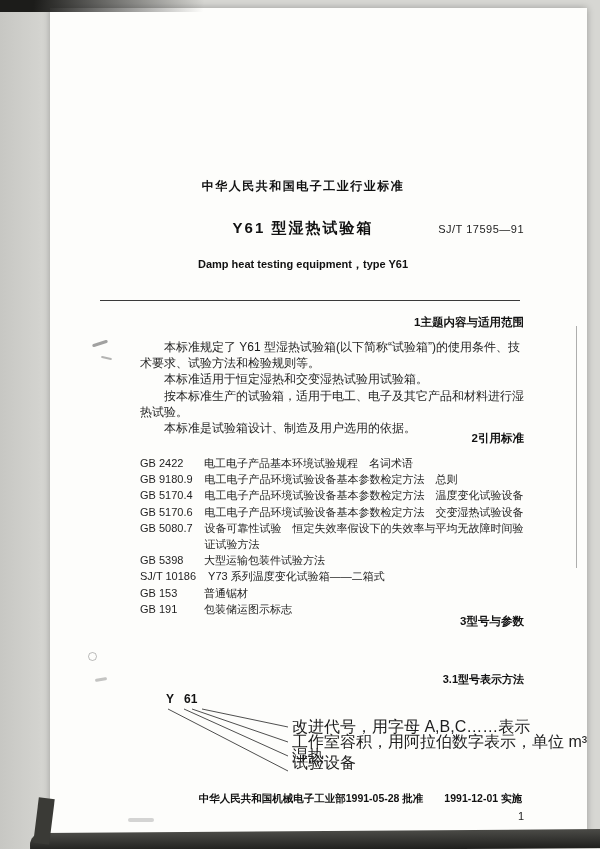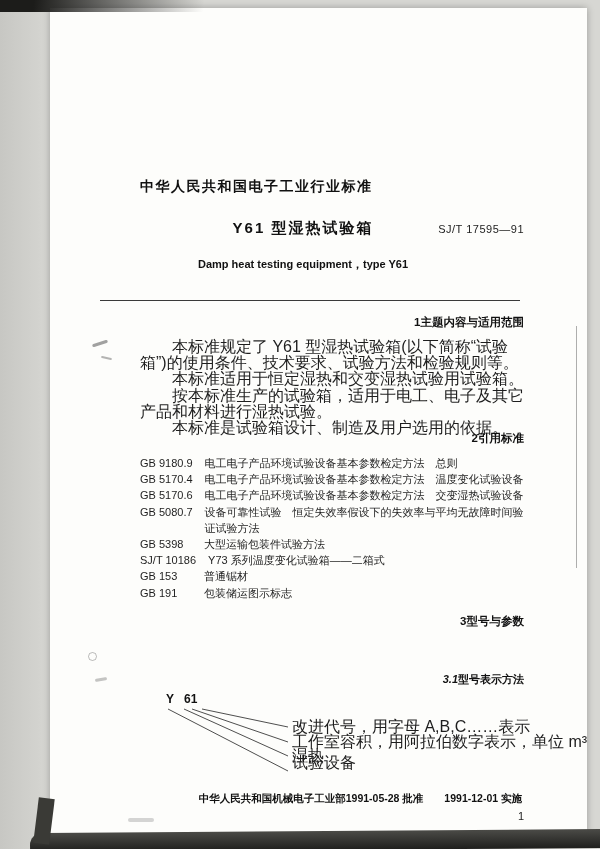--- a/index.html
+++ b/index.html
@@ -16,22 +16,22 @@
     background:linear-gradient(to right,#c7c7c3,#d7d7d3);
   }
   .page {
     position:absolute; left:50px; top:8px; width:537px; height:826px;
     background:#fdfdfb;
     box-shadow:0 0 7px rgba(0,0,0,.28);
   }
   
   .header-org {
     position:absolute; top:170px; left:90px; width:384px;
-    padding-right:58px;
-    font-weight:bold; font-size:14px; letter-spacing:1.5px; color:#111;
+    text-align:center; padding-right:58px;
+    font-weight:bold; font-size:12px; letter-spacing:1.5px; color:#111;
   }
   .title-row {
     position:absolute; top:211px; left:90px; width:384px;
   }
   .doc-title {
     display:block; text-align:center; padding-right:58px;
     font-weight:bold; font-size:15px; letter-spacing:2px; color:#111;
   }
   .standard-no {
     position:absolute; right:0; top:4px;
@@ -49,25 +49,25 @@
   
   .sec-heading {
     position:absolute; left:90px; width:384px;
     font-weight:bold; font-size:11.5px; color:#111;text-align:right;
   }
   .sec-heading .no { display:inline-block; min-width:22px; }
   #sec1-heading { top:307px; }
   #sec2-heading { top:423px; }
   #sec3-heading { top:606px; }
   #sec31-heading { top:664px; font-size:11px; }
-  #sec31-heading .no { min-width:28px;font-style:italic; }
+  #sec31-heading .no { min-width:28px; }
 
   .paras {
     position:absolute; top:331px; left:90px; width:386px;
-    font-size:16px; line-height:16.2px; color:#1e1e1e;
+    font-size:12px; line-height:16.2px; color:#1e1e1e;
   }
   .paras p { text-indent:2em; }
 
   .refs {
     position:absolute; top:447px; left:90px; width:386px;
     font-size:11px; line-height:16.2px; color:#1e1e1e;
   }
   .ref-row { display:flex; }
   .ref-row .code { flex:none; min-width:52px; margin-right:12px; white-space:nowrap; }
   .ref-row .title { flex:1; }
@@ -151,20 +151,24 @@
     <p>本标准适用于恒定湿热和交变湿热试验用试验箱。</p>
     <p>按本标准生产的试验箱，适用于电工、电子及其它产品和材料进行湿热试验。</p>
     <p>本标准是试验箱设计、制造及用户选用的依据。</p>
   </div>
 
   <div class="sec-heading" id="sec2-heading">
     <span class="no">2</span><span>引用标准</span>
   </div>
 
   <div class="refs">
+    <div class="ref-row">
+      <span class="code">GB 2422</span>
+      <span class="title">电工电子产品基本环境试验规程　名词术语</span>
+    </div>
     <div class="ref-row">
       <span class="code">GB 9180.9</span>
       <span class="title">电工电子产品环境试验设备基本参数检定方法　总则</span>
     </div>
     <div class="ref-row">
       <span class="code">GB 5170.4</span>
       <span class="title">电工电子产品环境试验设备基本参数检定方法　温度变化试验设备</span>
     </div>
     <div class="ref-row">
       <span class="code">GB 5170.6</span>

